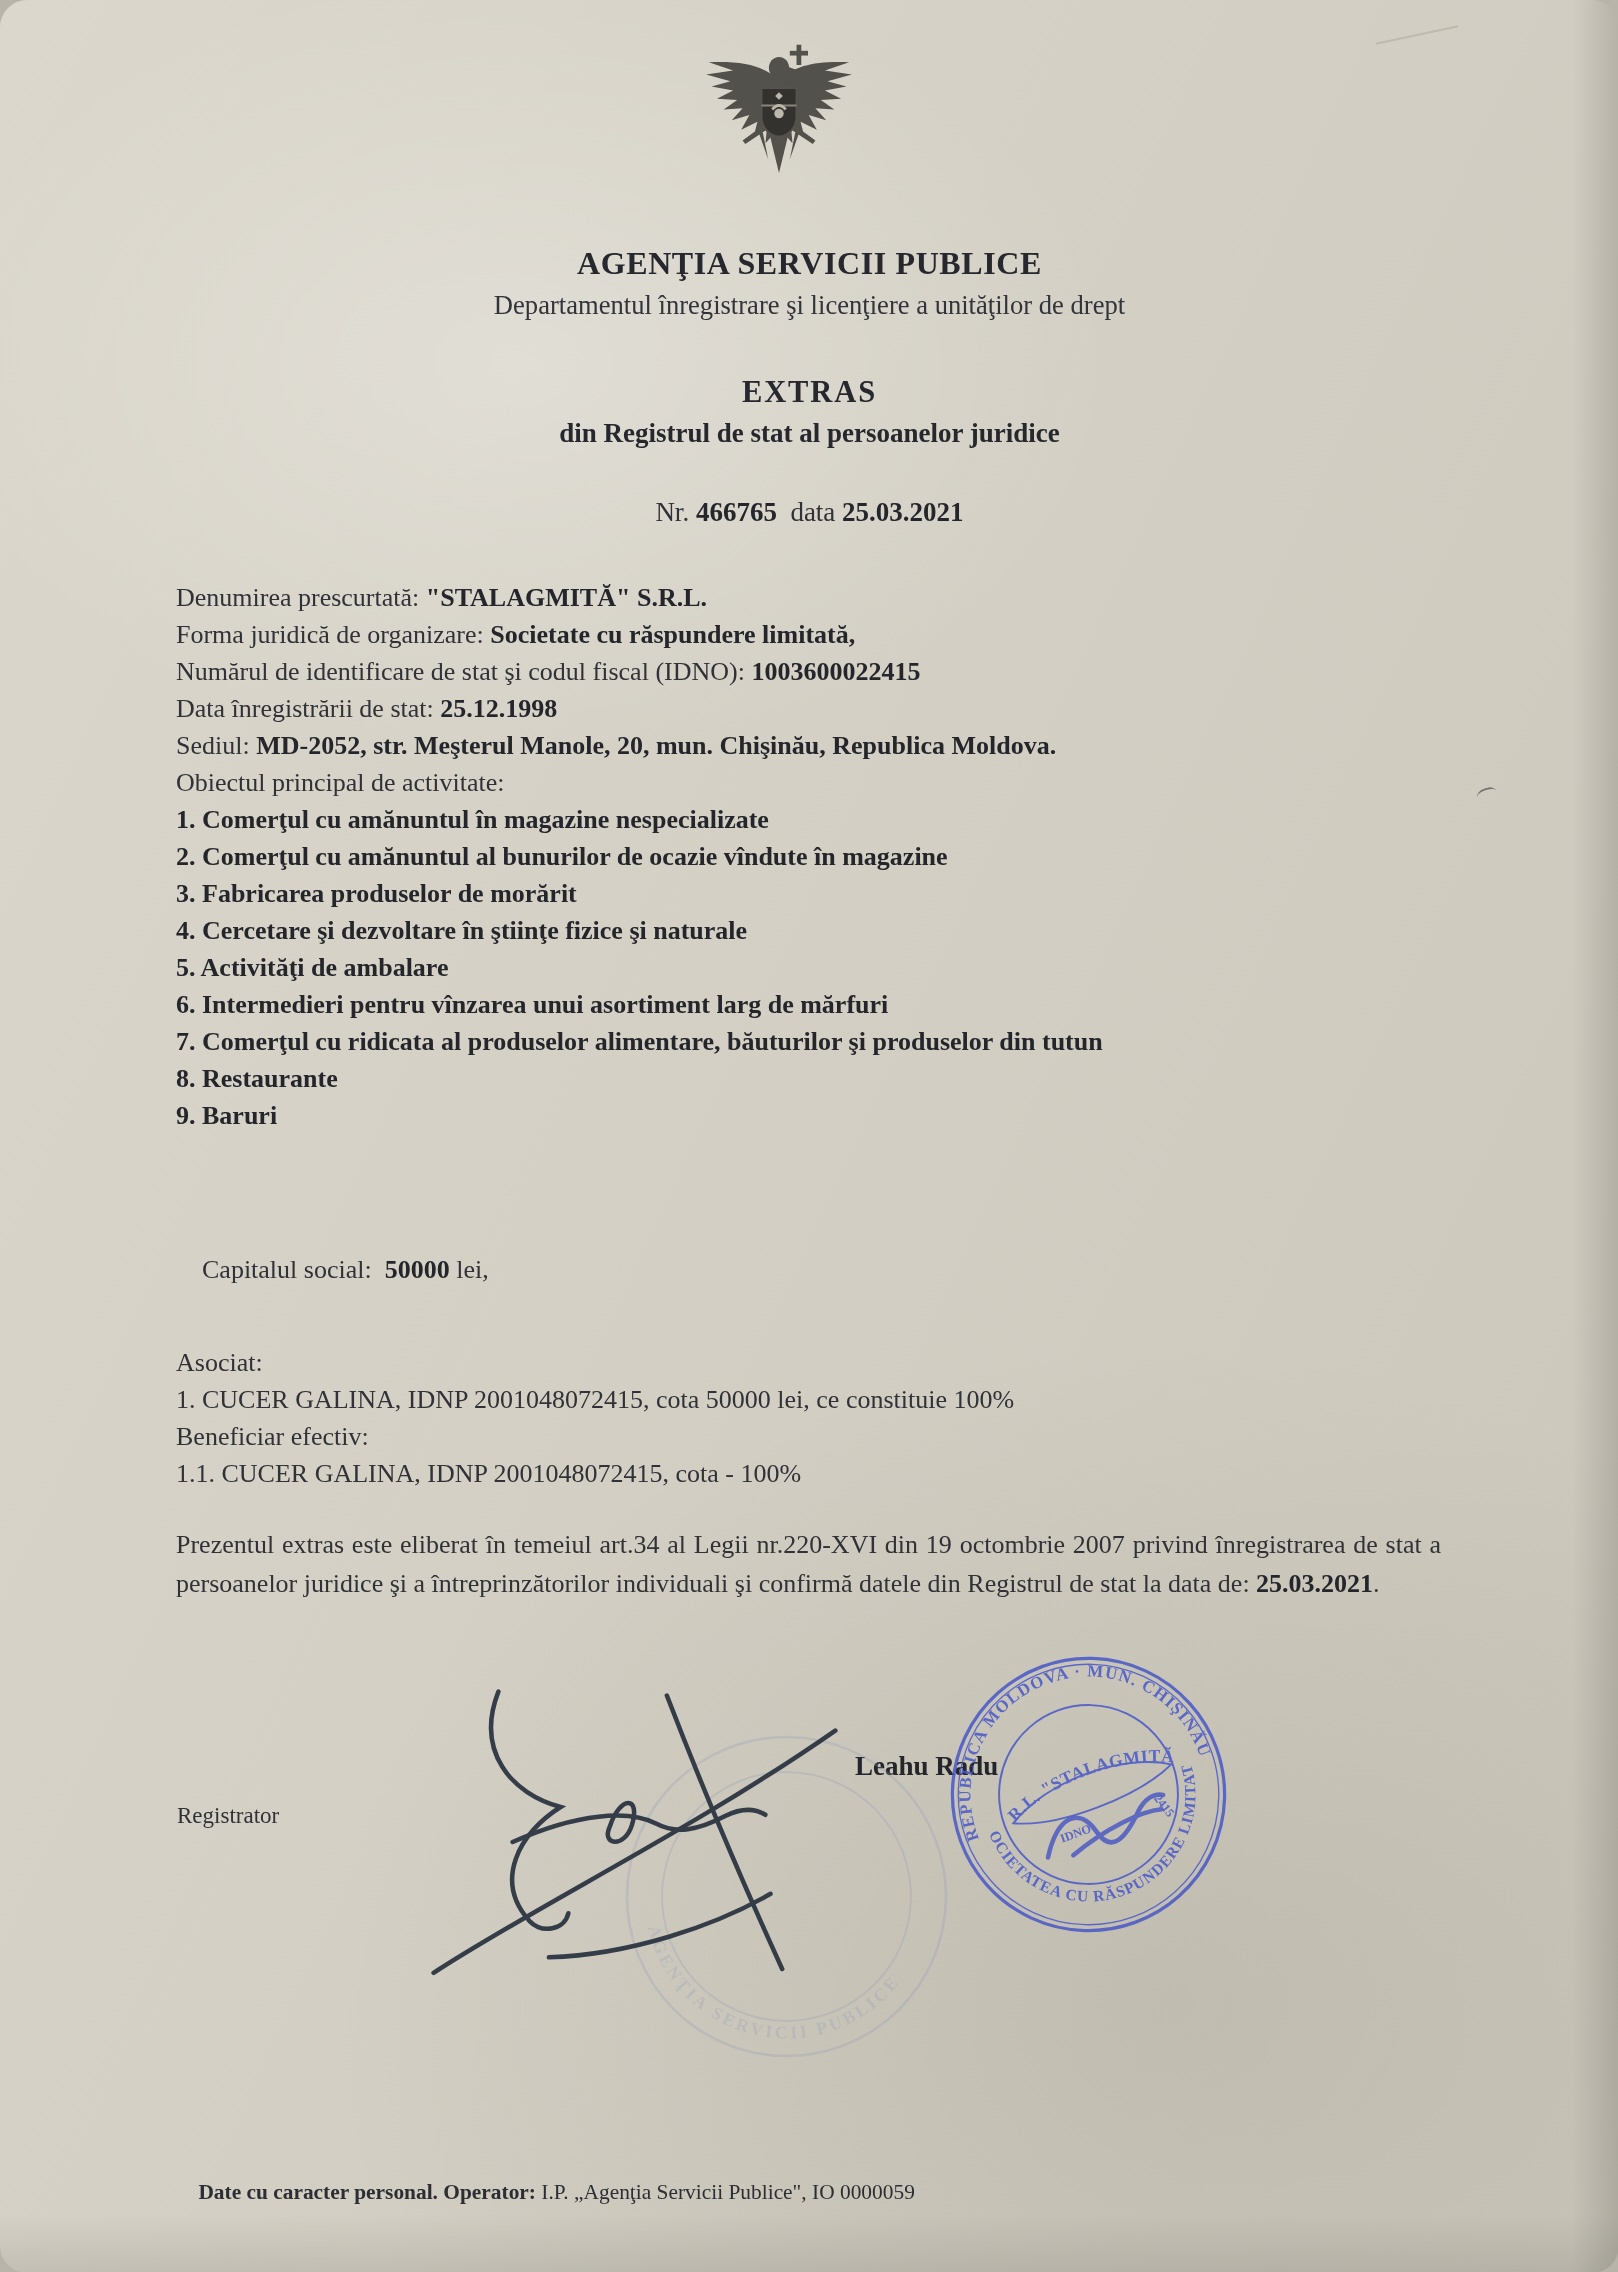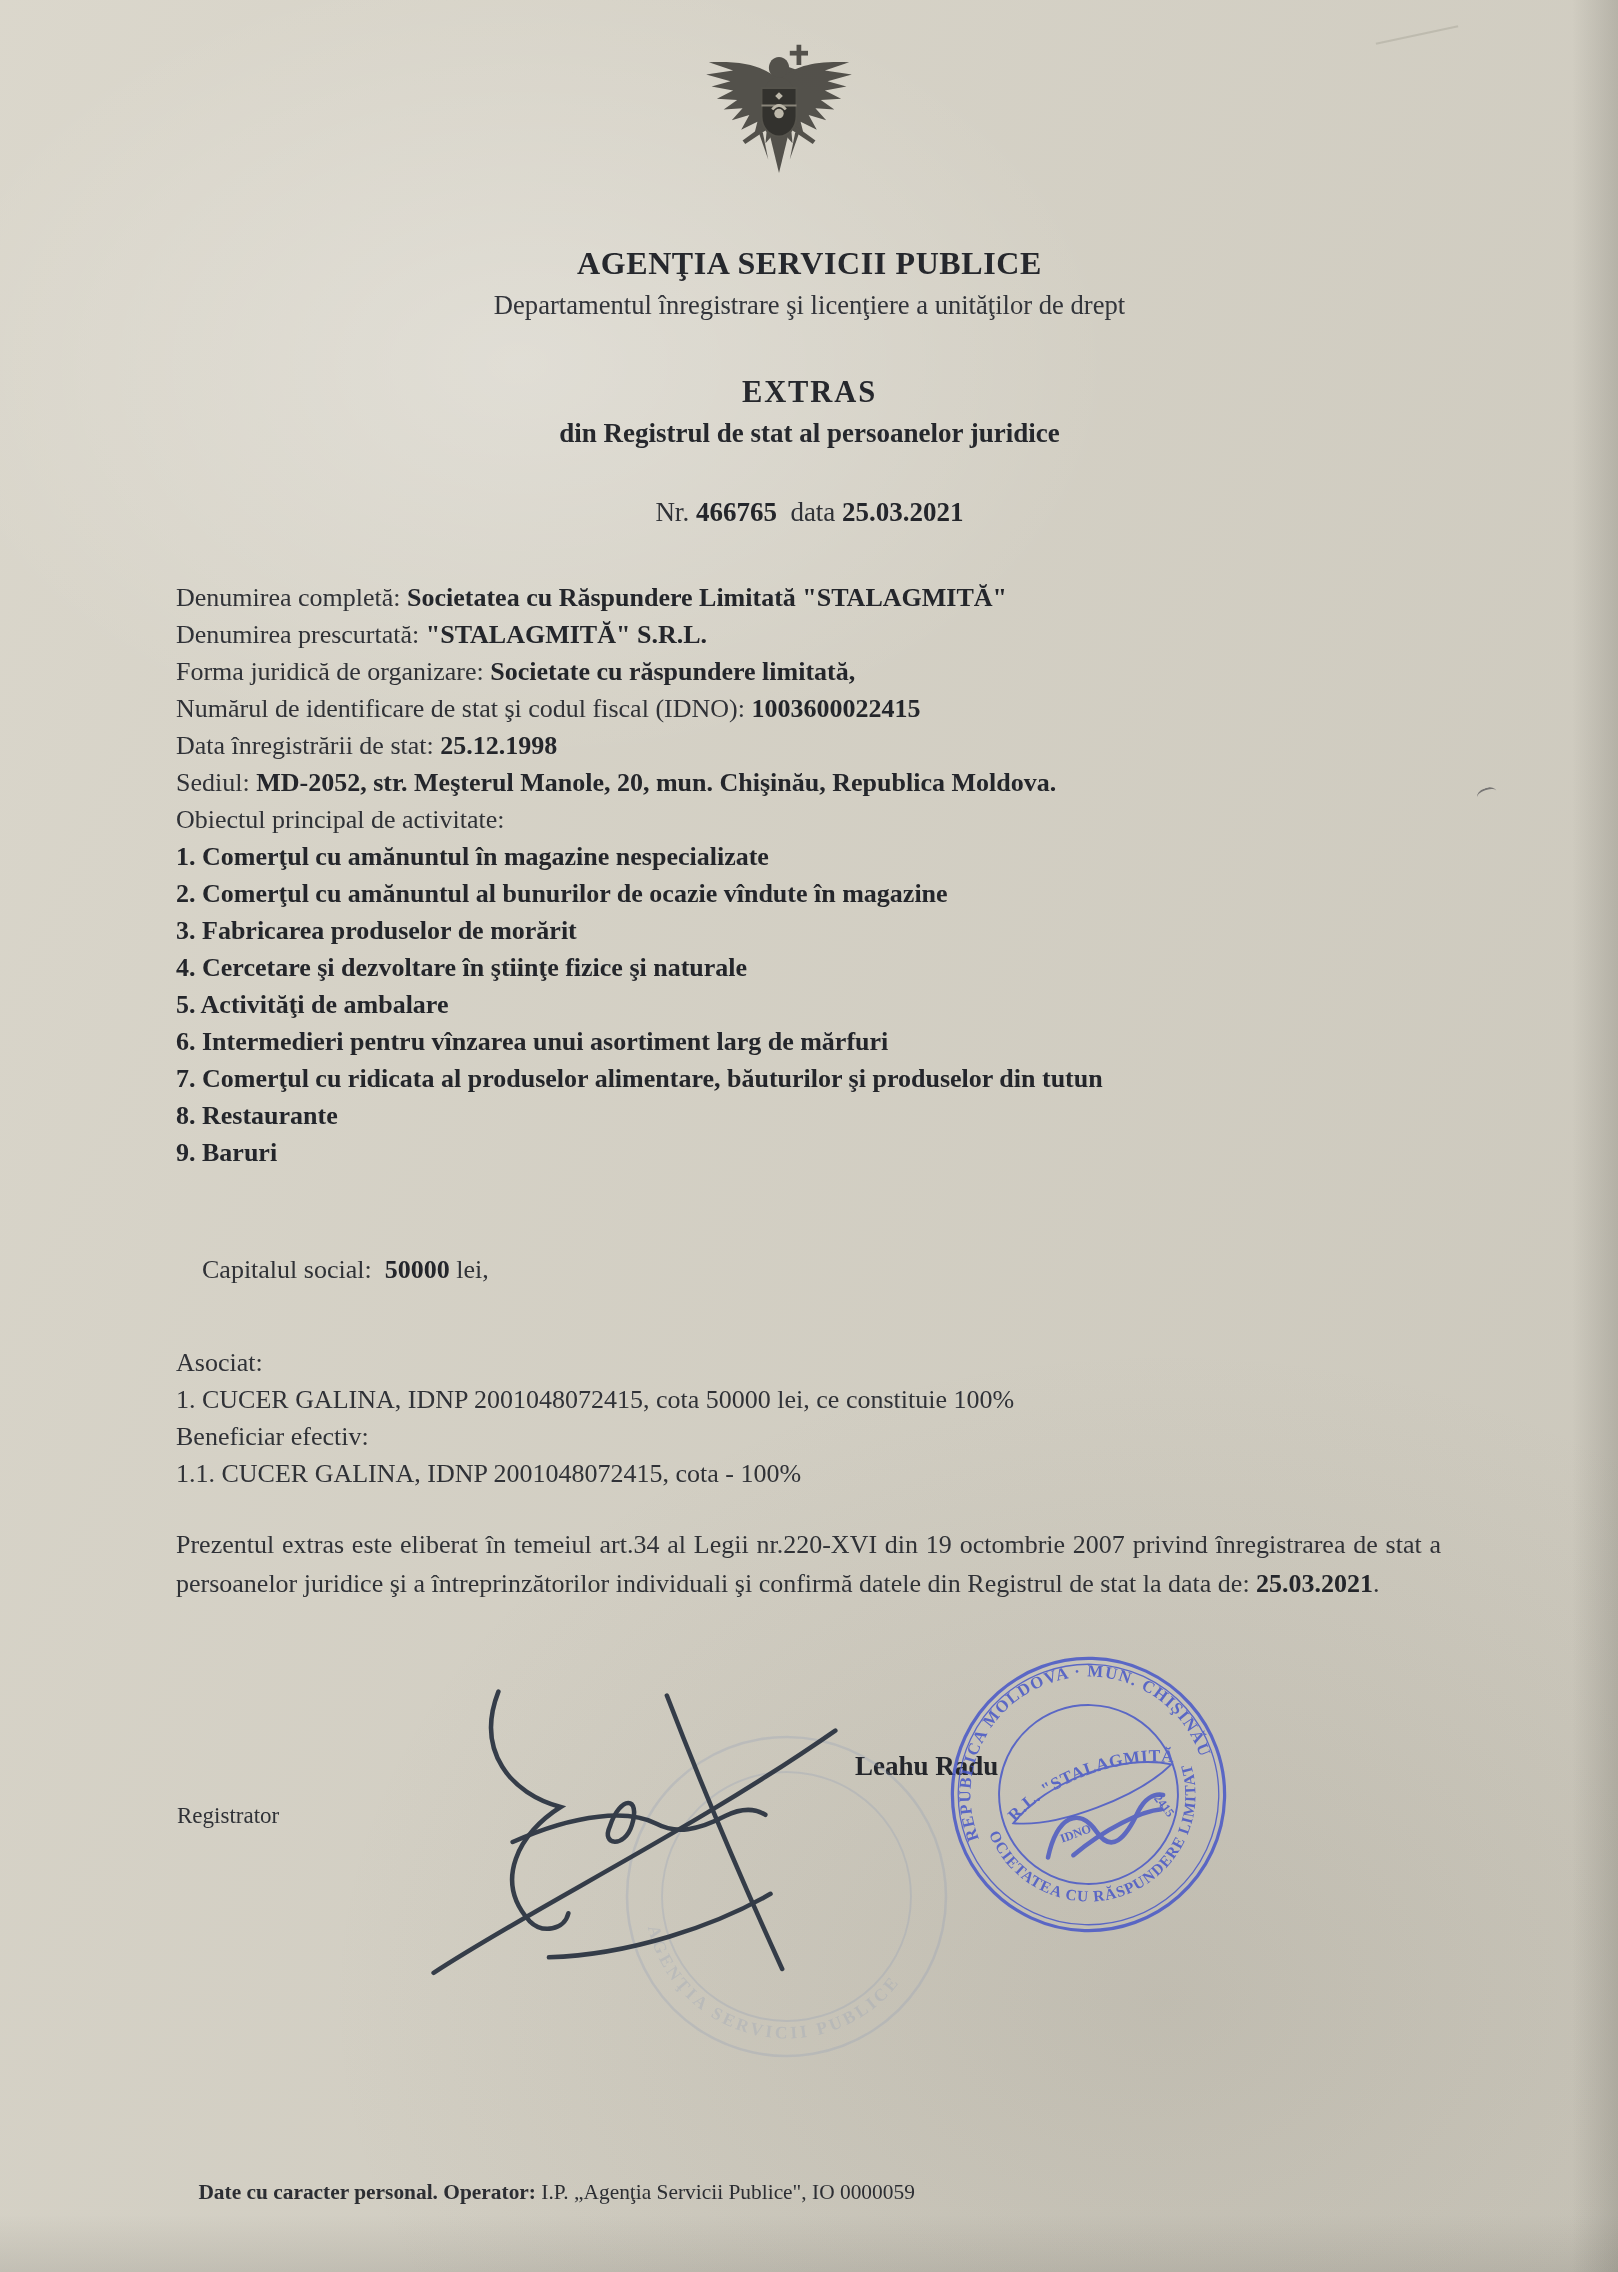--- a/index.html
+++ b/index.html
@@ -11,20 +11,21 @@
     position:relative;
     width:1619px;height:2273px;
     margin:0 auto;
     overflow:hidden;
     color:#303237;
     background:#d8d4c8;
     background-image:
       radial-gradient(973px 649px at 32% 16%, rgba(255,255,255,.25), transparent 62%),
       radial-gradient(1167px 908px at 72% 88%, rgba(110,105,92,.14), transparent 72%),
       linear-gradient(115deg, rgba(255,255,255,.07), rgba(62,60,50,.09));
+    border-radius: 27px;
   }
   .page::after{
     content:"";position:absolute;top:0;right:0;width:47px;height:100%;
     background:linear-gradient(to left, rgba(84,82,74,.22), rgba(84,82,74,0));
     pointer-events:none;
   }
   .page::before{
     content:"";position:absolute;left:0;bottom:0;width:100%;height:58px;
     background:linear-gradient(to top, rgba(84,82,74,.14), rgba(84,82,74,0));
     pointer-events:none;
@@ -95,21 +96,20 @@
   <div class="abs center" style="top:375px;">
     <div class="doc-title">EXTRAS</div>
     <div class="doc-subtitle">din Registrul de stat al persoanelor juridice</div>
   </div>
 
   <div class="abs center nr-line" style="top:497px;">
     <span class="sp">Nr. </span><span class="bold">466765</span><span class="sp">  data </span><span class="bold">25.03.2021</span>
   </div>
 
   <div class="abs" style="top:579px;left:176px;width:1271px;">
-    <div class="line"><span>Denumirea completă: </span><span class="val">Societatea cu Răspundere Limitată "STALAGMITĂ"</span></div>
     <div class="line"><span>Denumirea prescurtată: </span><span class="val">"STALAGMITĂ" S.R.L.</span></div>
     <div class="line"><span>Forma juridică de organizare: </span><span class="val">Societate cu răspundere limitată,</span></div>
     <div class="line"><span>Numărul de identificare de stat şi codul fiscal (IDNO): </span><span class="val">1003600022415</span></div>
     <div class="line"><span>Data înregistrării de stat: </span><span class="val">25.12.1998</span></div>
     <div class="line"><span>Sediul: </span><span class="val">MD-2052, str. Meşterul Manole, 20, mun. Chişinău, Republica Moldova.</span></div>
     <div class="line"><span>Obiectul principal de activitate:</span><span class="val"></span></div>
     <div class="line bold">1. Comerţul cu amănuntul în magazine nespecializate</div>
     <div class="line bold">2. Comerţul cu amănuntul al bunurilor de ocazie vîndute în magazine</div>
     <div class="line bold">3. Fabricarea produselor de morărit</div>
     <div class="line bold">4. Cercetare şi dezvoltare în ştiinţe fizice şi naturale</div>

